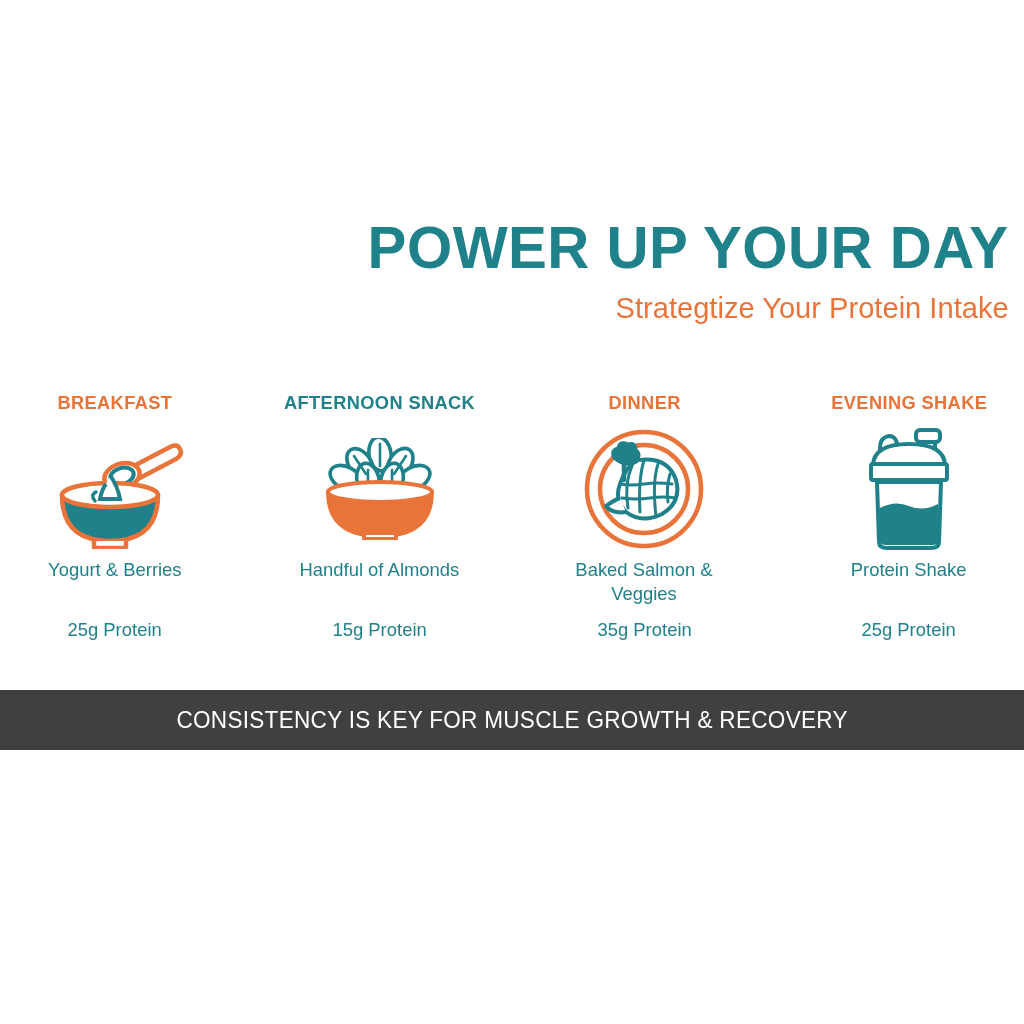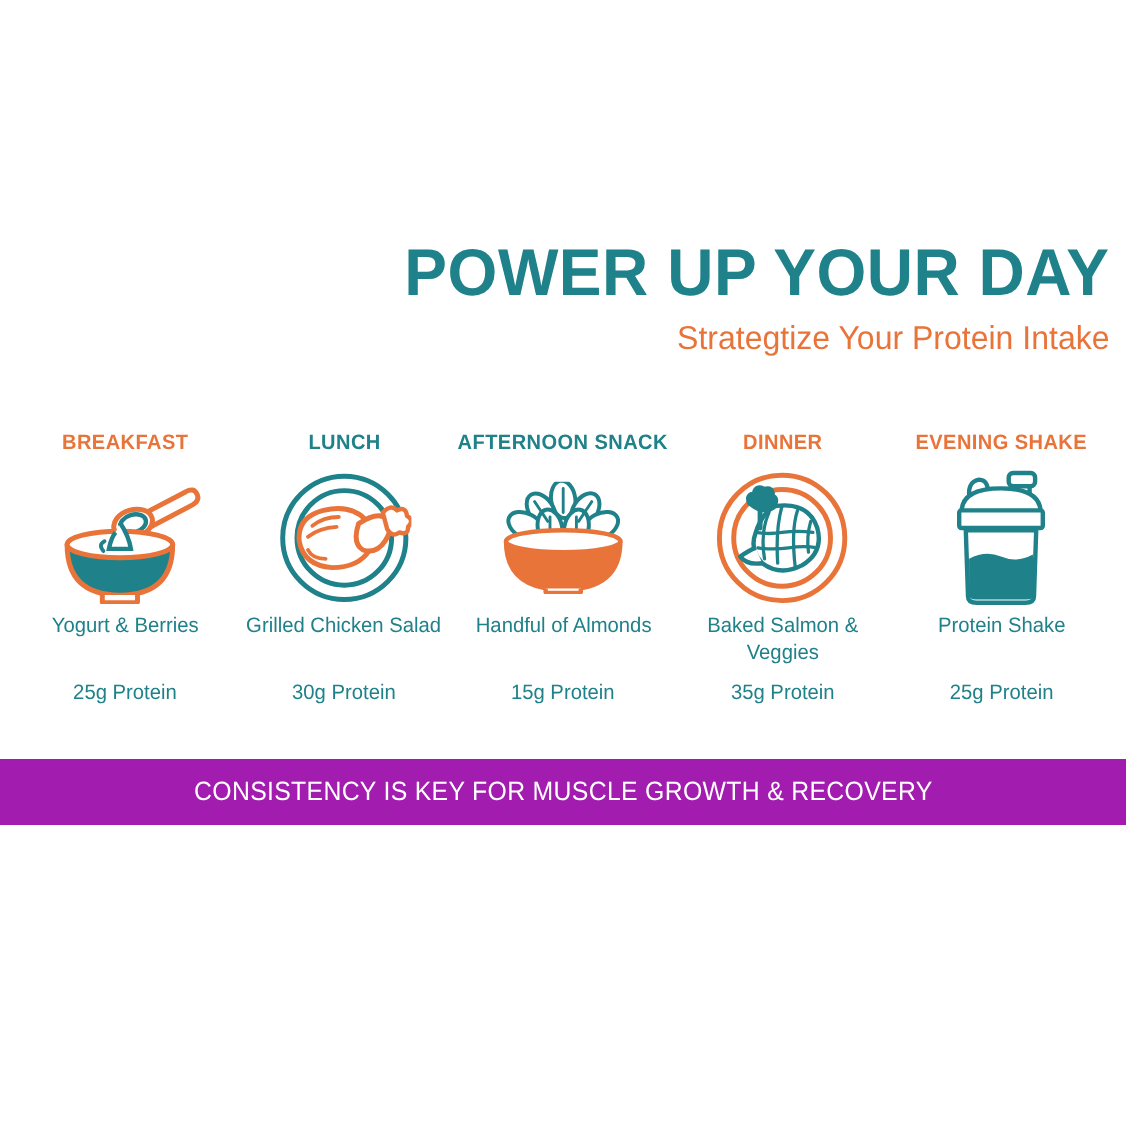--- a/index.html
+++ b/index.html
@@ -93,21 +93,21 @@
     line-height:1.2;
     margin-top:13px;
     transform:scaleX(0.97);
   }
 
   
   .banner {
     position:absolute;
     left:0; top:690px;
     width:1024px; height:60px;
-    background:#a21caf;
+    background:#404040;
     display:flex;
     align-items:center;
     justify-content:center;
   }
   .banner-text {
     color:#ffffff;
     font-size:24px;
     font-weight:normal;
     letter-spacing:0.3px;
     transform:scaleX(0.94);
@@ -143,41 +143,20 @@
           <path d="M70 46 Q78 58 80 70 L60 70 Q62 60 66 55" fill="#ffffff" stroke="#1f8189" stroke-width="4"></path>
           <path d="M55 72 Q50 66 56 63" fill="none" stroke="#1f8189" stroke-width="3.5" stroke-linecap="round"></path>
 
           <path d="M54 112 L54 118 Q54 119 56 119 L84 119 Q86 119 86 118 L86 112" fill="#ffffff" stroke="#e8743a" stroke-width="4.5" stroke-linejoin="round"></path>
         </svg>
       </div>
       <div class="meal-name">Yogurt &amp; Berries</div>
       <div class="meal-protein">25g Protein</div>
     </div>
 
-    <div class="meal">
-      <div class="meal-head teal">LUNCH</div>
-      <div class="icon-wrap">
-        <svg width="122" height="118" viewBox="0 0 122 118">
-          <circle cx="61" cy="59" r="56" fill="#ffffff" stroke="#1f8189" stroke-width="4.5"></circle>
-          <circle cx="61" cy="59" r="43" fill="#ffffff" stroke="#1f8189" stroke-width="4.5"></circle>
-
-          <path d="M20 62 Q18 40 42 34 Q66 28 80 42 Q92 54 84 70 Q74 86 50 86 Q24 84 20 62 Z" fill="#ffffff" stroke="#e8743a" stroke-width="4.5" stroke-linejoin="round"></path>
-
-          <path d="M74 46 Q92 34 100 42 Q106 50 98 62 Q90 74 78 70 Q68 64 74 46 Z" fill="#ffffff" stroke="#e8743a" stroke-width="4.5" stroke-linejoin="round"></path>
-
-          <path d="M96 36 q7 -8 13 -2 q8 -4 9 5 q7 4 1 10 q0 8 -8 5 q-6 5 -11 -3 Z" fill="#ffffff" stroke="#e8743a" stroke-width="4" stroke-linejoin="round"></path>
-
-          <path d="M32 48 Q42 40 56 40" fill="none" stroke="#e8743a" stroke-width="3.5" stroke-linecap="round"></path>
-          <path d="M28 58 Q38 50 54 49" fill="none" stroke="#e8743a" stroke-width="3.5" stroke-linecap="round"></path>
-          <path d="M28 70 Q32 78 44 78" fill="none" stroke="#e8743a" stroke-width="3.5" stroke-linecap="round"></path>
-        </svg>
-      </div>
-      <div class="meal-name">Grilled Chicken Salad</div>
-      <div class="meal-protein">30g Protein</div>
-    </div>
 
     <div class="meal">
       <div class="meal-head teal">AFTERNOON SNACK</div>
       <div class="icon-wrap">
         <svg width="120" height="102" viewBox="0 0 120 102">
 
           <g fill="#ffffff" stroke="#1f8189" stroke-width="3.6" stroke-linejoin="round">
             <ellipse cx="60" cy="16" rx="11" ry="17" transform="rotate(-8 60 16)"></ellipse>
             <ellipse cx="40" cy="26" rx="11" ry="17" transform="rotate(-34 40 26)"></ellipse>
             <ellipse cx="80" cy="26" rx="11" ry="17" transform="rotate(32 80 26)"></ellipse>

